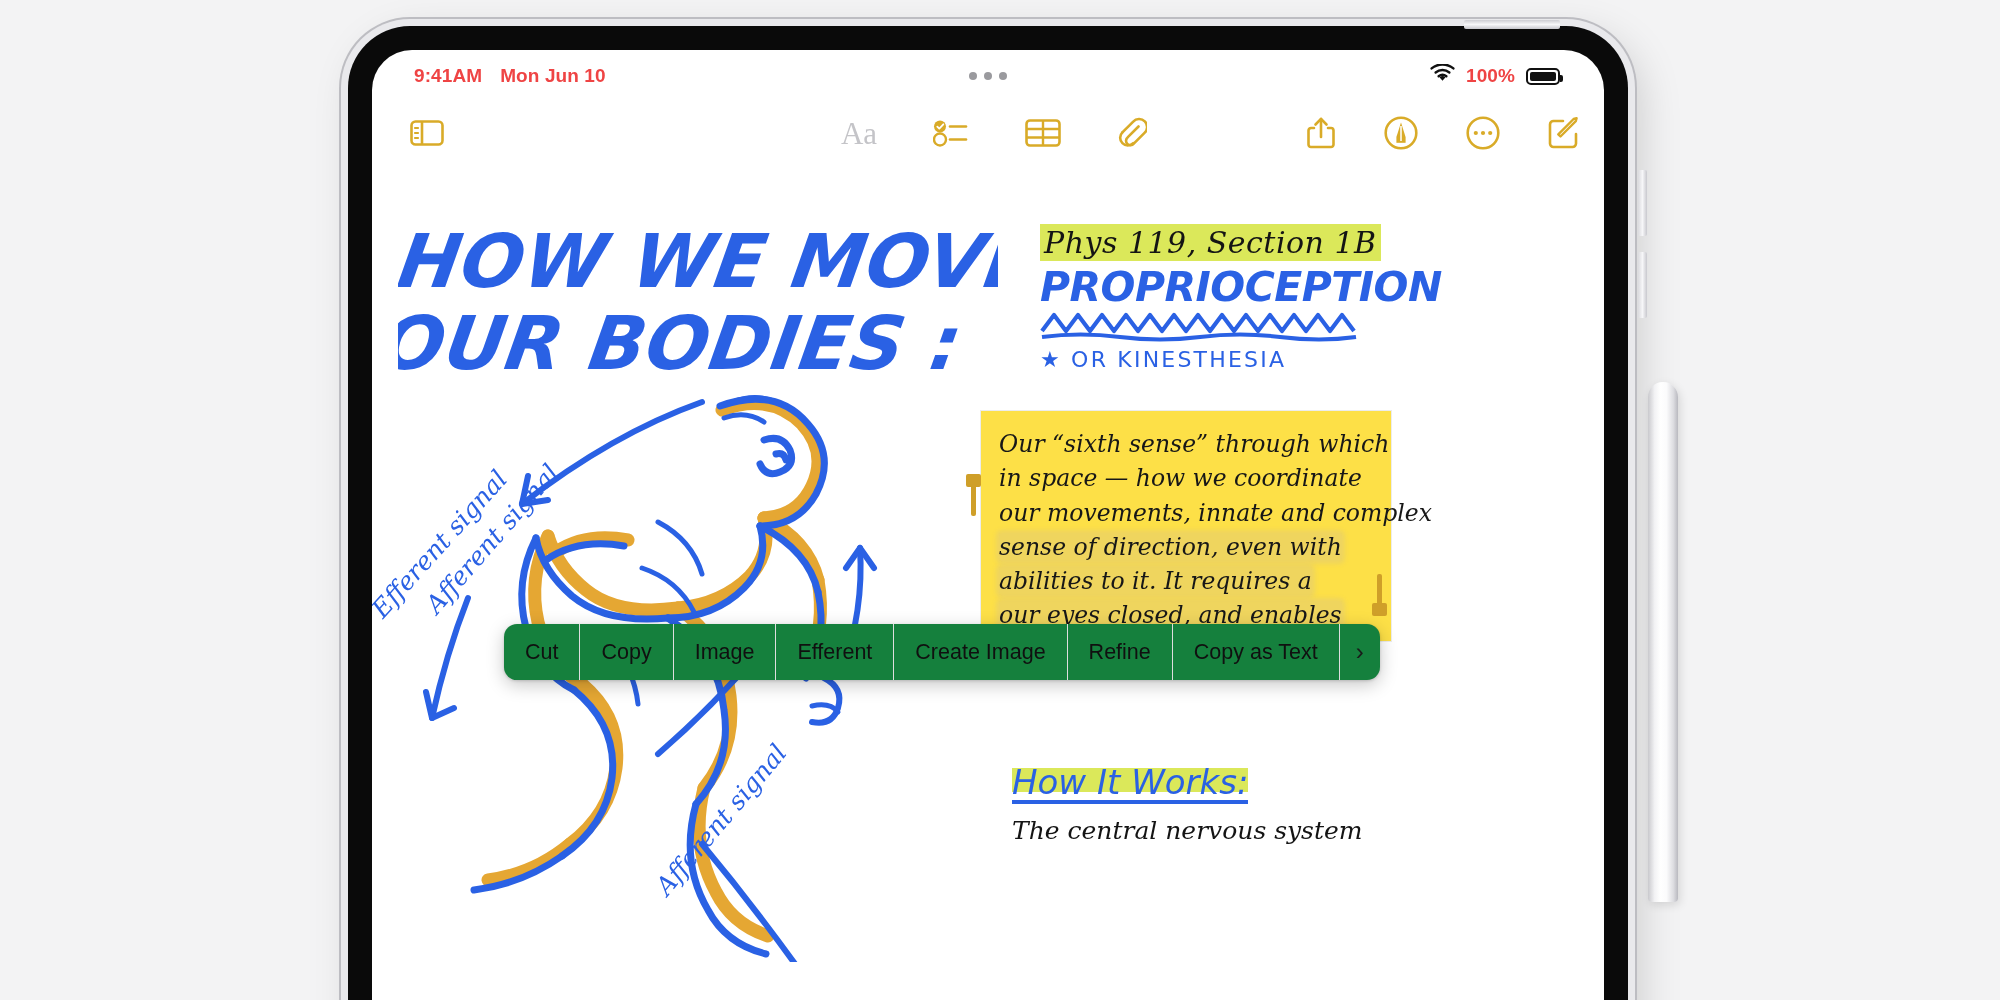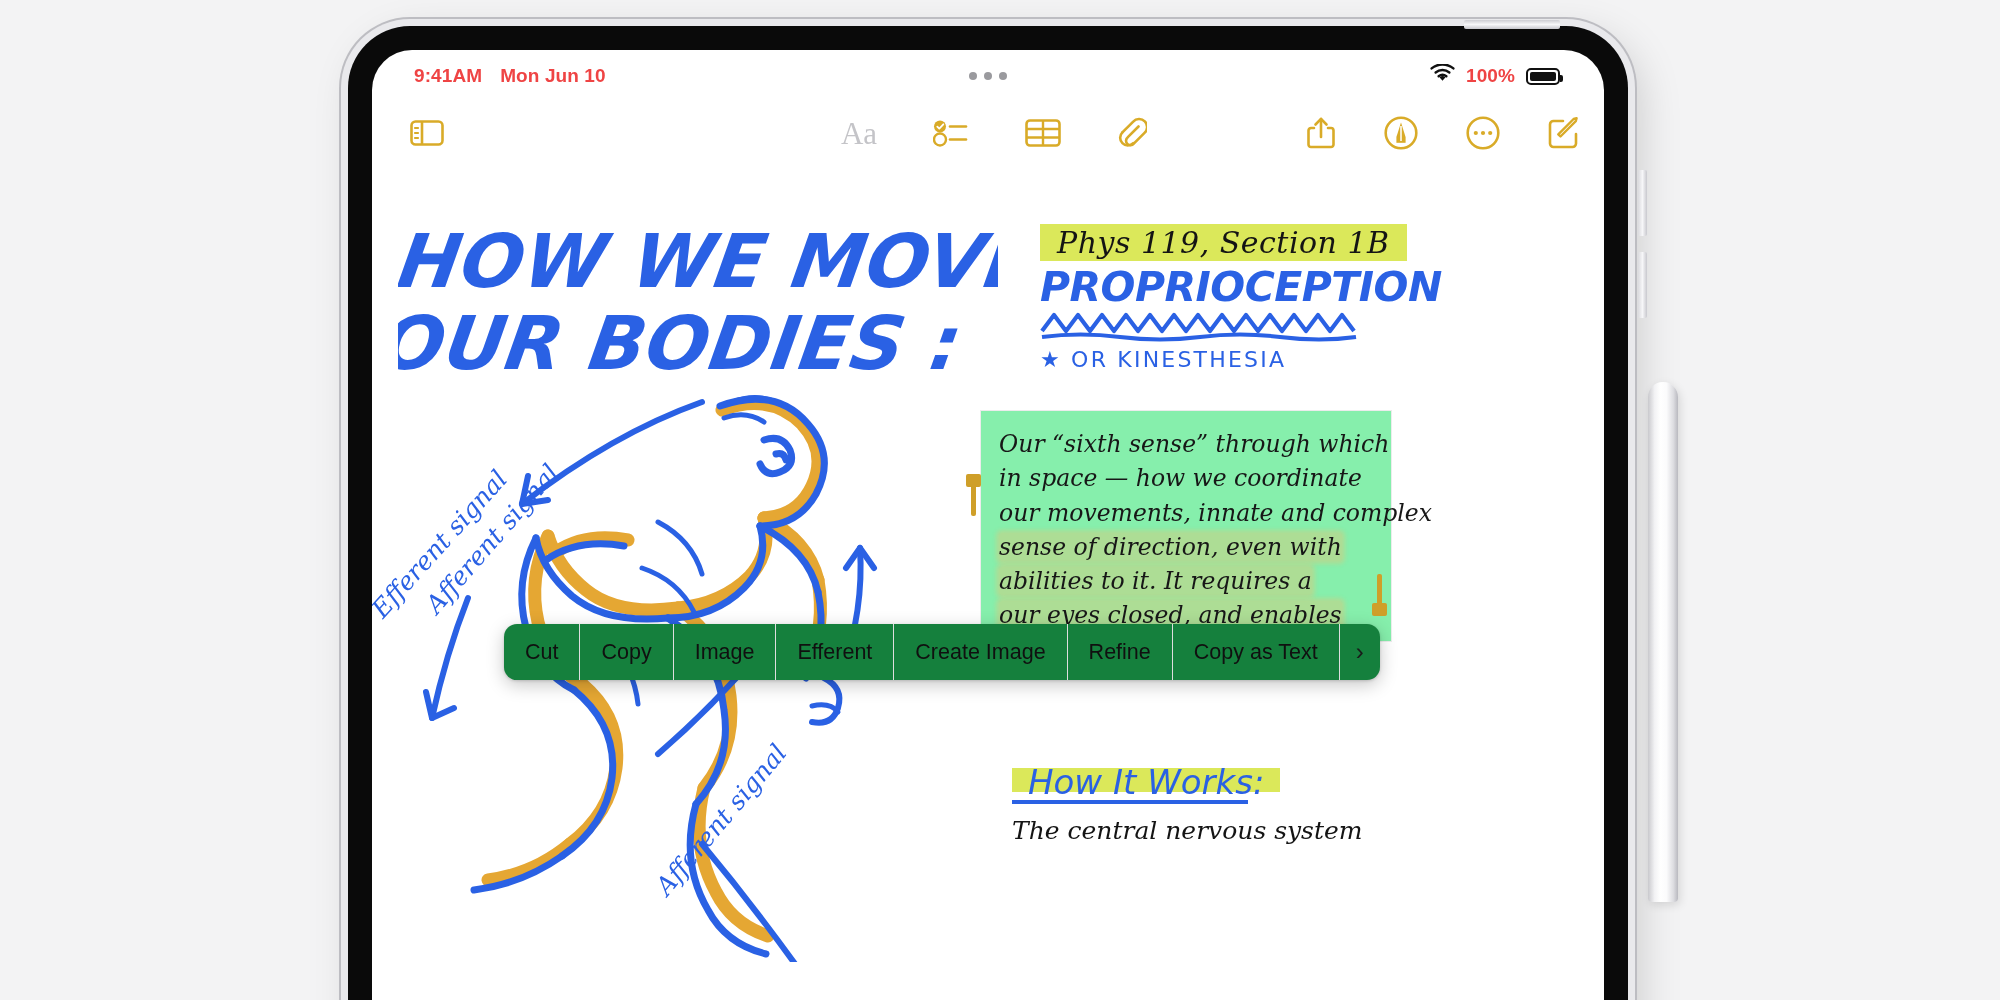--- a/index.html
+++ b/index.html
@@ -110,21 +110,21 @@
     width:600px;
   }
   #note-title svg{ display:block; }
 
   #heading-block{
     position:absolute; left:668px; top:62px; width:420px;
   }
   .hl-green{
     background:#dbe85a;
     display:inline;
-    padding:1px 17px;
+    padding:1px 4px;
   }
   #course-line{
     font-family:"DejaVu Serif", serif;
     font-style:italic;
     font-size:30px; color:#141414;
     letter-spacing:.5px;
     white-space:nowrap;
     line-height:1.1;
   }
   #term-word{
@@ -139,21 +139,21 @@
   #alt-term{
     font-family:"DejaVu Sans", sans-serif;
     font-size:22px; color:#2a61e4; letter-spacing:2.2px;
     margin-top:0;
   }
 
   
   #text-card{
     position:absolute; left:608px; top:246px;
     width:412px; height:232px;
-    background:#86efac;
+    background:#fde047;
     border:1px solid #ececec;
   }
   .note-line{
     font-family:"DejaVu Serif", serif;
     font-style:italic;
     font-size:23.5px;
     color:#171717;
     line-height:1.46;
     white-space:nowrap;
     padding-left:18px;
@@ -177,21 +177,21 @@
   }
 
   
   #works-block{ position:absolute; left:640px; top:598px; }
   #works-title{
     font-family:"DejaVu Sans", sans-serif;
     font-style:italic;
     font-size:34px; color:#2a61e4;
     display:inline-block;
     background:linear-gradient(transparent 16%, #dbe85a 16%, #dbe85a 74%, transparent 74%);
-    padding:0 16px;
+    padding:0 0;
   }
   #works-underline{ height:4px; background:#2a61e4; width:236px; margin-top:-2px;}
   #works-body{
     font-family:"DejaVu Serif", serif; font-style:italic;
     font-size:25px; color:#141414; margin-top:12px; white-space:nowrap;
   }
 
   
   #sketch{ position:absolute; left:0px; top:198px; width:620px; height:600px; }
   .lbl{

